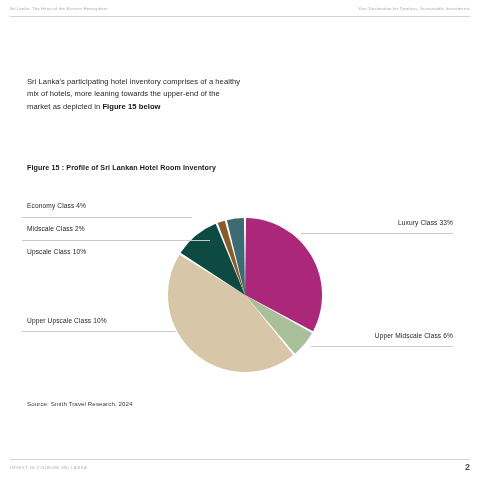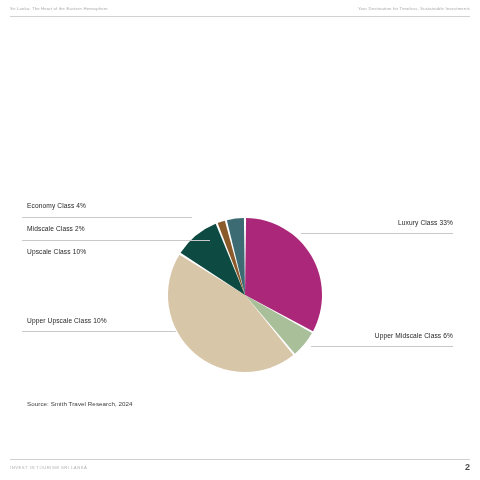--- a/index.html
+++ b/index.html
@@ -42,21 +42,25 @@
 <body>
 
 <div class="page">
 
   <div class="header">
     <div class="hl">Sri Lanka: The Heart of the Eastern Hemisphere</div>
     <div class="hr">Your Destination for Timeless, Sustainable Investments</div>
     <div class="rule"></div>
   </div>
 
+  <div class="intro">
+    <span>Sri Lanka's participating hotel inventory comprises of a healthy mix of hotels, more leaning towards the upper-end of the market as depicted in </span><b>Figure 15 below</b>
+  </div>
 
+  <div class="figtitle">Figure 15 : Profile of Sri Lankan Hotel Room Inventory</div>
 
   <div class="chart">
     <svg width="480" height="480" viewBox="0 0 480 480">
       <g id="pie-slices">
           <path d="M 245 295 L 246.08 218.01 A 77 77 0 0 1 312.99 331.15 Z" fill="#ab2779"></path>
           <path d="M 245 295 L 311.95 333.03 A 77 77 0 0 1 294.91 353.64 Z" fill="#a8bf9a"></path>
           <path d="M 245 295 L 293.25 355.01 A 77 77 0 0 1 179.42 254.65 Z" fill="#d8c6a8"></path>
           <path d="M 245 295 L 180.57 252.84 A 77 77 0 0 1 215.66 223.81 Z" fill="#0d4a42"></path>
           <path d="M 245 295 L 217.66 223.02 A 77 77 0 0 1 224.81 220.69 Z" fill="#8a5a2b"></path>
           <path d="M 245 295 L 226.89 220.16 A 77 77 0 0 1 243.92 218.01 Z" fill="#3d6b73"></path>

